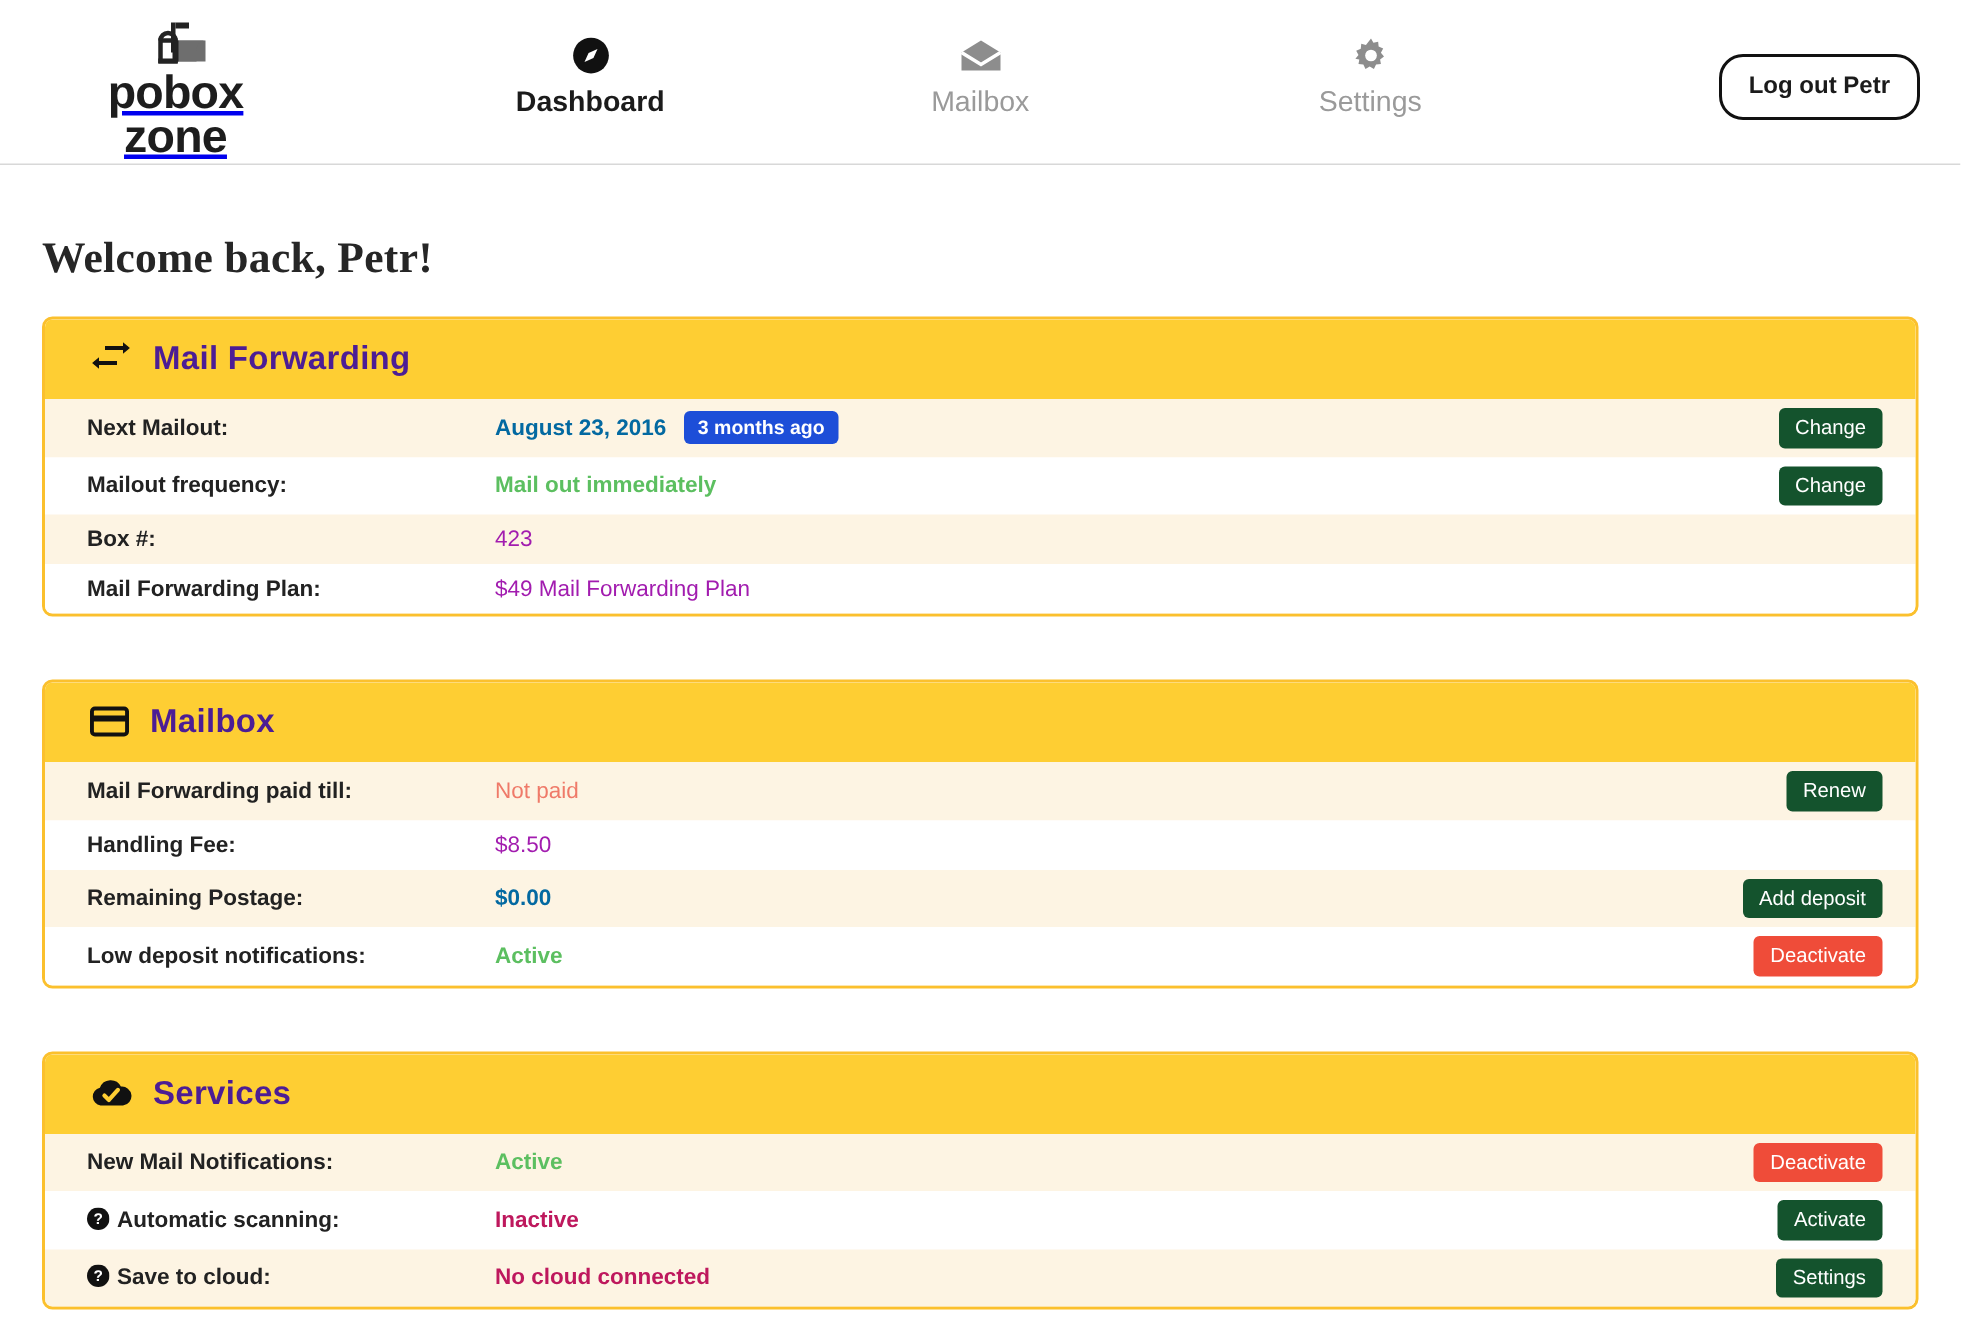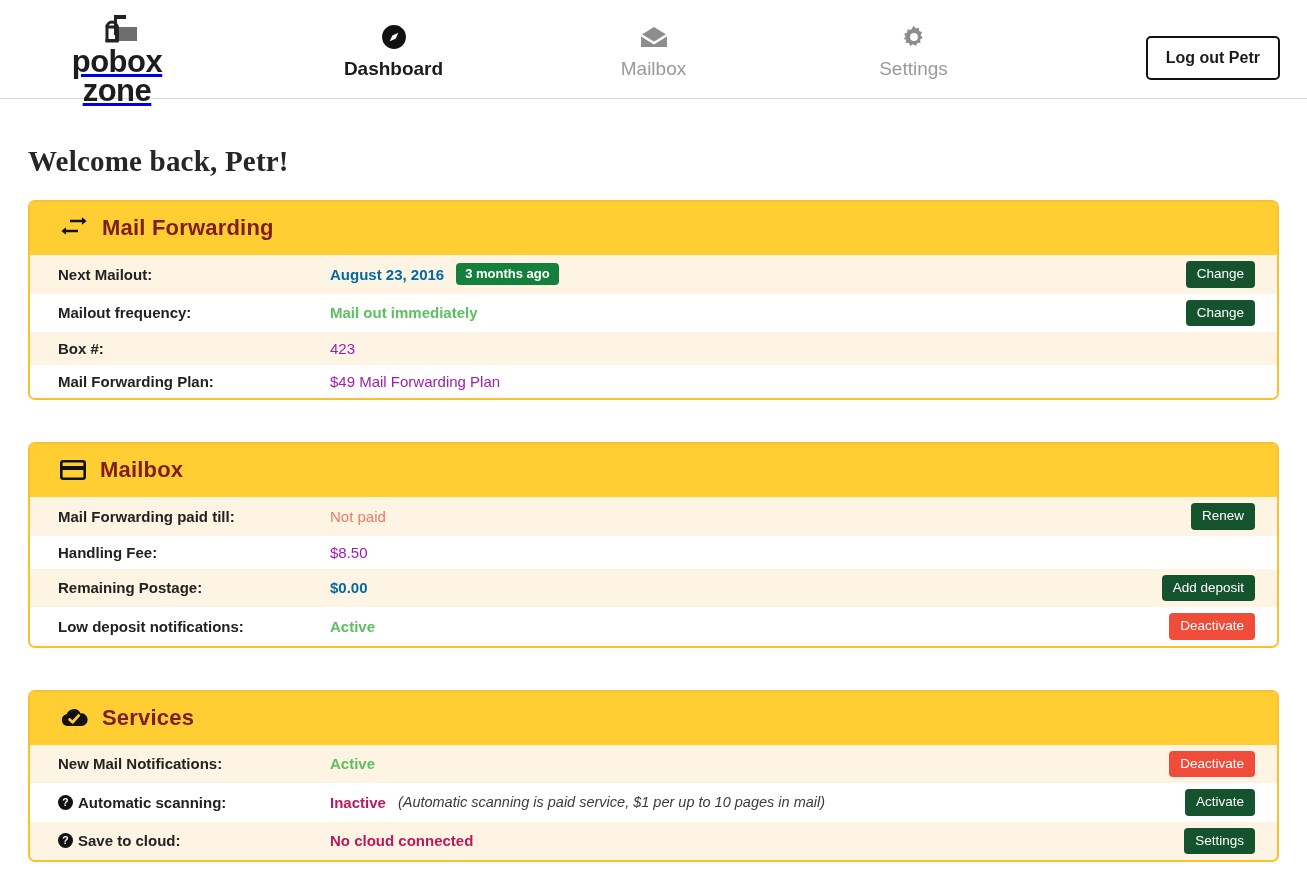--- a/index.html
+++ b/index.html
@@ -8,21 +8,21 @@
     margin: 0; padding: 0;
     background: #ffffff;
     font-family: "Liberation Sans", sans-serif;
     color: #2d2d2d;
   }
   body { width: 1307px; height: 881px; overflow: hidden; position: relative; }
 
   
   .topbar {
     position: relative;
-    height: 99px;
+    height: 110px;
     border-bottom: 1px solid #d8d8d8;
     background: #fff;
   }
   .logo {
     position: absolute;
     left: 22px; top: 14px;
     width: 190px;
     text-align: center;
   }
   .logo-mark { width: 64px; height: 40px; margin: 0 auto; display: block; }
@@ -59,21 +59,21 @@
     margin-top: 6px;
     color: #9a9a9a;
     font-weight: normal;
   }
   .nav-item.active .nav-label { color: #1b1b1b; font-weight: bold; }
 
   .logout {
     position: absolute;
     right: 27px; top: 36px;
     border: 2px solid #111;
-    border-radius: 5px;
+    border-radius: 16px;
     background: #fff;
     padding: 11px 18px;
     font-size: 16px;
     font-weight: bold;
     color: #1b1b1b;
     cursor: pointer;
     font-family: "Liberation Sans", sans-serif;
   }
 
   
@@ -98,21 +98,21 @@
     background: #FECE33;
     padding: 13px 30px 14px 30px;
     display: flex;
     align-items: center;
     gap: 14px;
   }
   .panel-head .ph-icon { display: flex; align-items: center; }
   .panel-head .ph-title {
     font-size: 22px;
     font-weight: bold;
-    color: #7f1d1d;
+    color: #4c1d95;
     letter-spacing: .2px;
   }
 
   .row {
     display: flex;
     align-items: center;
     min-height: 33px;
     padding: 6px 16px 6px 28px;
     position: relative;
   }
@@ -144,21 +144,21 @@
   }
 
   .v-bold { font-weight: bold; color: #0369a1; }
   .v-green { color: #5cbf60; font-weight: bold; }
   .v-red { color: #be185d; font-weight: bold; }
   .v-muted-red { color: #ef7a69; font-weight: normal; }
   .v-plain { color: #a21caf; }
   .v-note { font-style: italic; color: #3b3b3b; font-size: 14.5px; }
 
   .badge-dark {
-    background: #15803d;
+    background: #1d4ed8;
     color: #fff;
     border-radius: 4px;
     font-size: 13px;
     font-weight: bold;
     padding: 4px 9px 5px 9px;
     line-height: 1;
     display: inline-block;
   }
 
   .btn {
@@ -375,21 +375,20 @@
         <div class="row even">
           <div class="row-label">
             <span><svg xmlns="http://www.w3.org/2000/svg" class="q-icon" width="15" height="15" viewBox="0 0 16 16">
                 <circle cx="8" cy="8" r="8" fill="#111"></circle>
                 <text x="8" y="11.9" font-size="11" font-family="Liberation Sans, sans-serif" font-weight="bold" fill="#fff" text-anchor="middle">?</text>
               </svg></span>
             <span>Automatic scanning:</span>
           </div>
           <div class="row-value">
             <span class="v-red">Inactive</span>
-            <span class="v-note">(Automatic scanning is paid service, $1 per up to 10 pages in mail)</span>
           </div>
           <div class="row-actions">
             <button class="btn btn-green">Activate</button>
           </div>
         </div>
         <div class="row odd">
           <div class="row-label">
             <span><svg xmlns="http://www.w3.org/2000/svg" class="q-icon" width="15" height="15" viewBox="0 0 16 16">
                 <circle cx="8" cy="8" r="8" fill="#111"></circle>
                 <text x="8" y="11.9" font-size="11" font-family="Liberation Sans, sans-serif" font-weight="bold" fill="#fff" text-anchor="middle">?</text>

